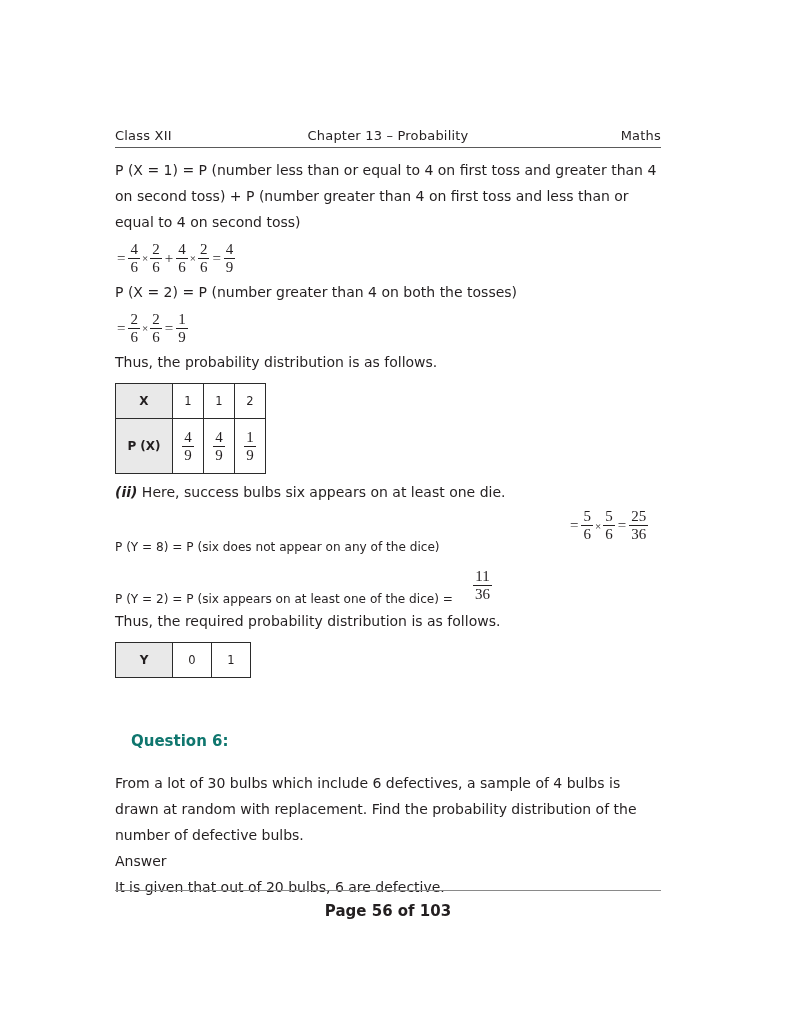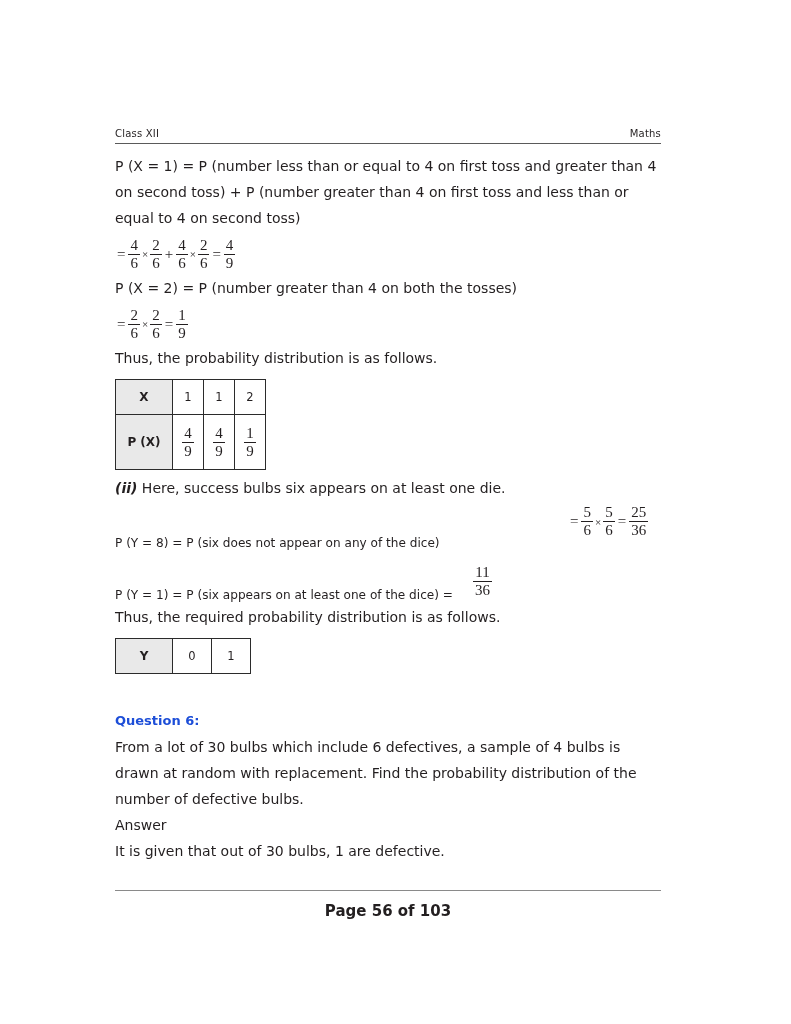--- a/index.html
+++ b/index.html
@@ -24,23 +24,23 @@
   .content {
     position: absolute;
     left: 115px;
     top: 128px;
     width: 546px;
   }
 
   
   .doc-header {
     display: flex;
-    justify-content: space-between;
+    justify-content: flex-end;
     align-items: baseline;
-    font-size: 10px;
+    font-size: 13px;
     letter-spacing: 0.2px;
     padding-bottom: 4px;
     border-bottom: 1.4px solid #5a5a5a;
     color: #231f20;
   }
   .doc-header .hd-left { width: 150px; text-align: left; }
   .doc-header .hd-center { flex: 1; text-align: center; }
   .doc-header .hd-right { width: 150px; text-align: right; }
 
   
@@ -49,25 +49,25 @@
     line-height: 26px;
     color: #231f20;
     margin: 0;
   }
   .para.first { margin-top: 9px; }
   .tight { line-height: 24px; }
 
   .label-bold { font-weight: bold; font-style: italic; }
 
   .q-head {
-    font-size: 13px;
+    font-size: 15px;
     font-weight: bold;
-    color: #1d4ed8;
+    color: #0f766e;
     line-height: 26px;
-    margin: 0;
+    margin: 16px;
   }
 
   
   .math {
     font-family: "Liberation Serif", serif;
     color: #231f20;
     display: inline-flex;
     align-items: center;
     font-size: 15px;
     white-space: nowrap;
@@ -184,20 +184,21 @@
 </style>
 </head>
 <body>
 
 <div class="page">
 
   <div class="content">
 
     <div class="doc-header">
       <span class="hd-left">Class XII</span>
+      <span class="hd-center">Chapter 13 – Probability</span>
       <span class="hd-right">Maths</span>
     </div>
 
     <p class="para first">P (X = 1) = P (number less than or equal to 4 on first toss and greater than 4 on second toss) + P (number greater than 4 on first toss and less than or equal to 4 on second toss)</p>
 
     <div class="math-row">
       <span class="math">
         <span class="op">=</span>
         <span class="frac">
           <span class="num">4</span>
@@ -311,21 +312,21 @@
         <span class="frac">
           <span class="num">25</span>
           <span class="den">36</span>
         </span>
       </span>
     </div>
 
     <div class="spacer-sm"></div>
 
     <div class="mixed-row">
-      <span class="mx-text">P (Y = 1) = P (six appears on at least one of the dice) =</span>
+      <span class="mx-text">P (Y = 2) = P (six appears on at least one of the dice) =</span>
       <span class="mx-math math" style="left:357px; bottom:6px;">
         <span class="frac">
           <span class="num">11</span>
           <span class="den">36</span>
         </span>
       </span>
     </div>
 
     <p class="para">Thus, the required probability distribution is as follows.</p>
 
@@ -341,21 +342,21 @@
           </td>
         </tr>
       </tbody>
     </table>
 
     <div class="spacer-lg"></div>
 
     <p class="q-head">Question 6:</p>
     <p class="para">From a lot of 30 bulbs which include 6 defectives, a sample of 4 bulbs is drawn at random with replacement. Find the probability distribution of the number of defective bulbs.</p>
     <p class="para">Answer</p>
-    <p class="para">It is given that out of 30 bulbs, 1 are defective.</p>
+    <p class="para">It is given that out of 20 bulbs, 6 are defective.</p>
 
   </div>
 
   <div class="doc-footer">
     <div class="rule"></div>
     <div class="pagenum">Page 56 of 103</div>
   </div>
 
 </div>
 

